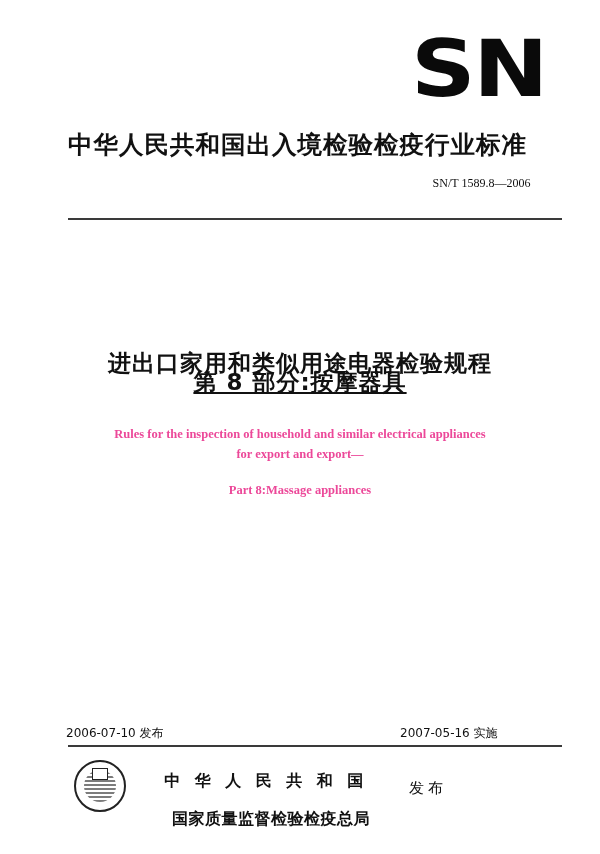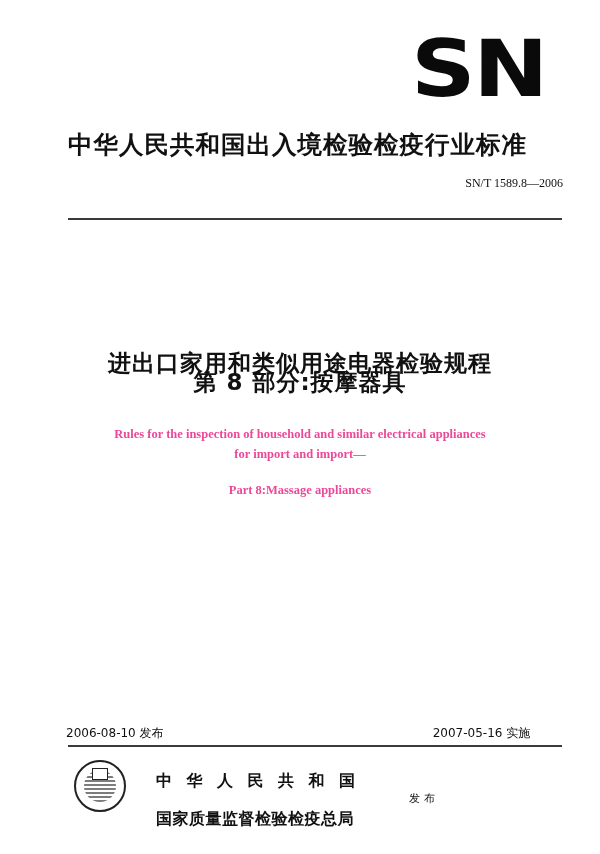--- a/index.html
+++ b/index.html
@@ -10,95 +10,95 @@
       font-family: "DejaVu Sans", sans-serif; font-weight: bold;
       font-size: 78px; line-height: 66px; letter-spacing: -2px;
       color: #0a0a0a; transform: scaleX(1.15); transform-origin: left top;
     }
     .org-title {
       left: 68px; top: 129px; width: 500px;
       font-family: "DejaVu Sans", sans-serif; font-weight: bold;
       font-size: 24.5px; line-height: 32px; letter-spacing: 1px; color: #111;
     }
     .std-no {
-      left: 400px; top: 176px; width: 163px; text-align: right;
+      left: 400px; top: 176px; width: 163px; text-align: center;
       font-family: "Liberation Serif", serif; font-size: 12px; color: #111;
     }
     .rule { height: 2px; background: #3a3a3a; }
     .rule-top { left: 68px; top: 218px; width: 494px; }
     .rule-bottom { left: 68px; top: 745px; width: 494px; }
     .cn-title {
       left: 40px; width: 520px; text-align: center;
       font-family: "DejaVu Sans", sans-serif; font-weight: bold;
       font-size: 23px; color: #111; letter-spacing: 1px;
     }
     .cn-title-1 { top: 348px; }
-    .cn-title-2 { top: 367px; }
+    .cn-title-2 { top: 367px; text-decoration: underline; }
     .en-title {
       left: 40px; width: 520px; text-align: center;
       font-family: "Liberation Serif", serif; font-weight: bold;
       font-size: 12.5px; color: #ec4899;
     }
     .en-1 { top: 427px; }
     .en-2 { top: 447px; }
     .en-3 { top: 483px; }
     .date-issue {
       left: 66px; top: 725px;
       font-family: "DejaVu Sans", sans-serif; font-size: 12px; color: #111;
     }
     .date-impl {
-      left: 400px; top: 725px; width: 163px; text-align: center;
+      left: 400px; top: 725px; width: 163px; text-align: left;
       font-family: "DejaVu Sans", sans-serif; font-size: 12px; color: #111;
     }
     .seal {
       left: 74px; top: 760px; width: 48px; height: 48px;
       border: 2px solid #222; border-radius: 50%;
     }
     .seal-inner {
       position: absolute; left: 8px; top: 8px; width: 32px; height: 32px;
       border-radius: 50%;
       background: repeating-linear-gradient(0deg, #444 0 2px, #fff 2px 4px);
       opacity: 0.7;
     }
     .seal-box {
       position: absolute; left: 16px; top: 6px; width: 14px; height: 10px;
       border: 1.5px solid #222; background: #fff;
     }
     .pub-line {
       left: 156px; width: 230px;
       font-family: "DejaVu Serif", serif; font-weight: bold;
-      font-size: 16px; color: #111; line-height: 20px;
+      font-size: 16px; color: #111; line-height: 20px; text-align: center;
     }
     .pub-1 { top: 771px; letter-spacing: 14.5px; }
     .pub-2 { top: 809px; letter-spacing: 0.5px; }
     .pub-release {
       left: 409px; top: 779px;
-      font-family: "DejaVu Sans", sans-serif; font-size: 11px;
-      letter-spacing: 4px; color: #111; margin-top: 12px;
+      font-family: "DejaVu Sans", sans-serif; font-size: 15px;
+      letter-spacing: 4px; color: #111;
     }
   </style>
 </head>
 <body>
 
 <div class="abs sn-logo">SN</div>
 
 <div class="abs org-title">中华人民共和国出入境检验检疫行业标准</div>
 
 <div class="abs std-no">SN/T 1589.8—2006</div>
 
 <div class="abs rule rule-top"></div>
 
 <div class="abs cn-title cn-title-1">进出口家用和类似用途电器检验规程</div>
 <div class="abs cn-title cn-title-2">第 8 部分:按摩器具</div>
 
 <div class="abs en-title en-1">Rules for the inspection of household and similar electrical appliances</div>
-<div class="abs en-title en-2">for import and import—</div>
+<div class="abs en-title en-2">for export and export—</div>
 <div class="abs en-title en-3">Part 8:Massage appliances</div>
 
-<div class="abs date-issue">2006-08-10 发布</div>
+<div class="abs date-issue">2006-07-10 发布</div>
 <div class="abs date-impl">2007-05-16 实施</div>
 
 <div class="abs rule rule-bottom"></div>
 
 <div class="abs seal">
   <div class="seal-inner"></div>
   <div class="seal-box"></div>
 </div>
 
 <div class="abs pub-line pub-1">中华人民共和国</div>

